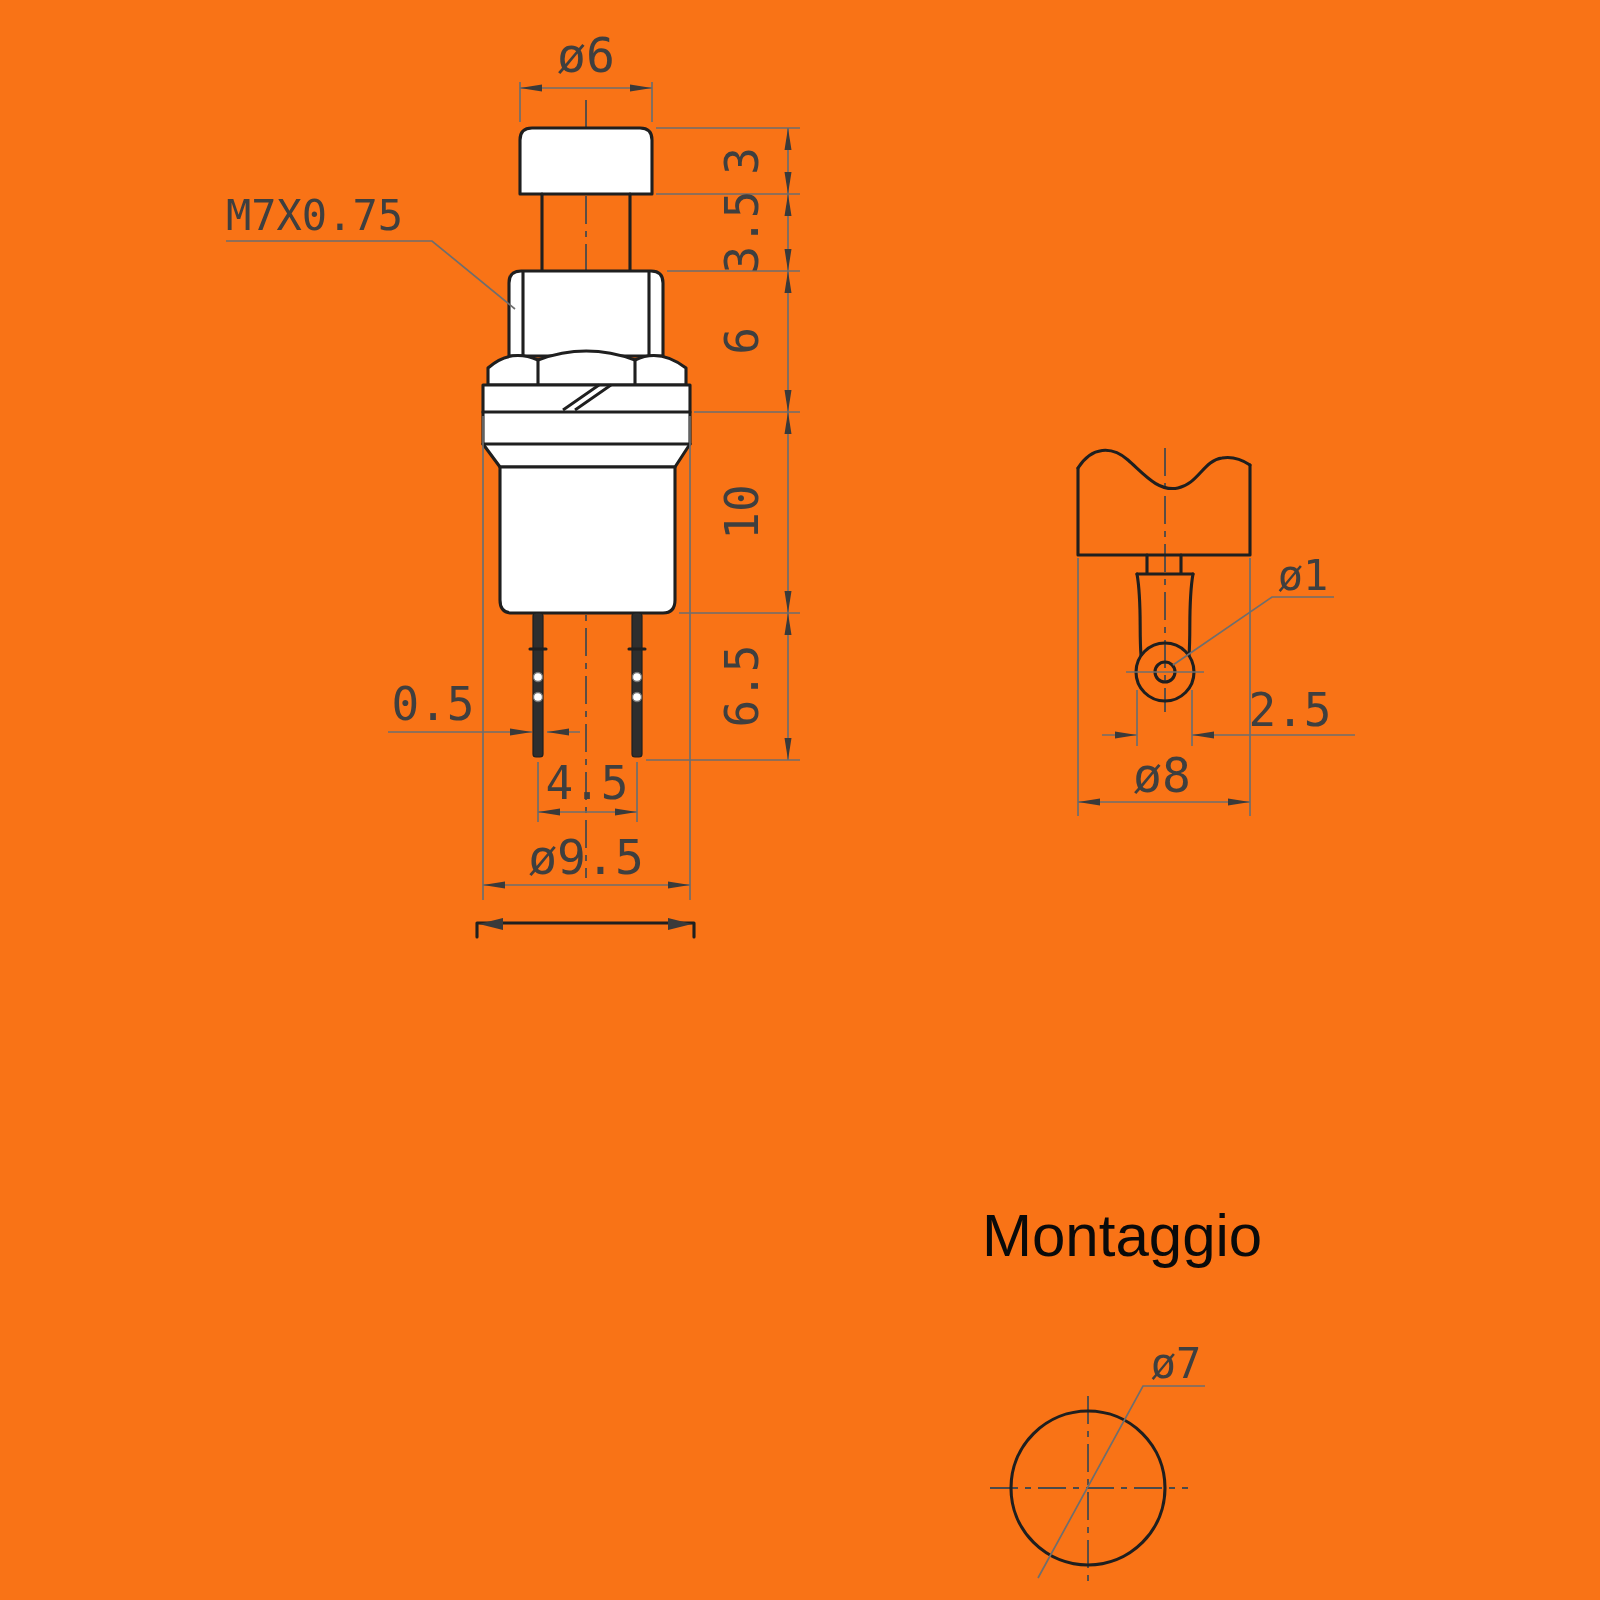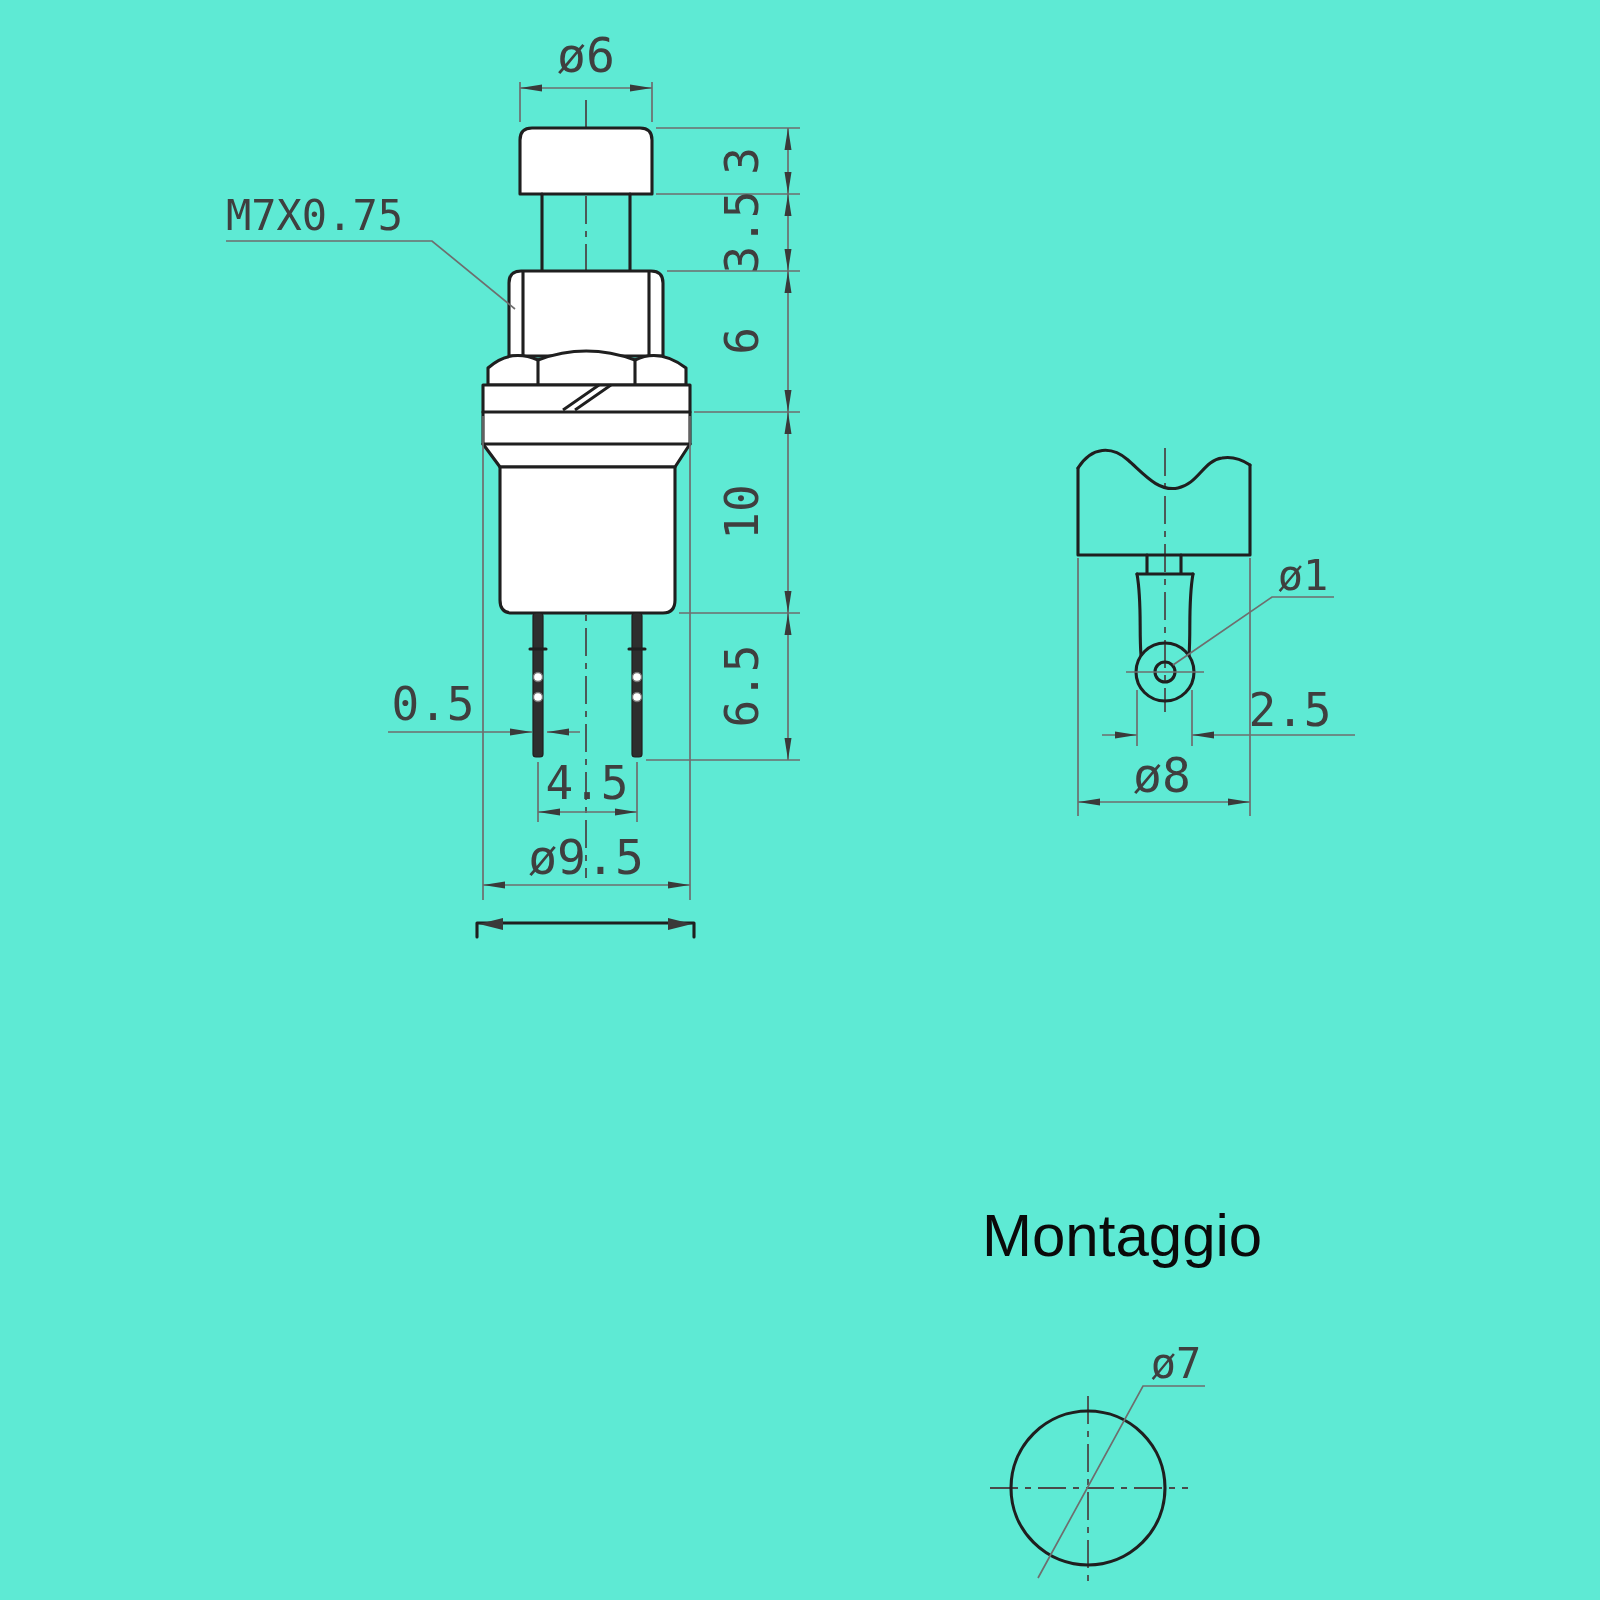--- a/index.html
+++ b/index.html
@@ -1,16 +1,16 @@
 <!DOCTYPE html>
 <html><head>
 <meta charset="utf-8">
 <style>
   html,body{margin:0;padding:0;background:#fff;}
-  .canvas{position:relative;width:1600px;height:1600px;background:#5eead4;overflow:hidden;}
+  .canvas{position:relative;width:1600px;height:1600px;background:#f97316;overflow:hidden;}
   svg{position:absolute;left:0;top:0;}
   text{fill:#3f3f3f;font-family:"DejaVu Sans Mono","Liberation Mono",monospace;}
   .outline{fill:none;stroke:#1f1f1f;stroke-width:3.1;stroke-linecap:round;stroke-linejoin:round;}
   .outline-fill{fill:#ffffff;stroke:#1f1f1f;stroke-width:3.1;stroke-linejoin:round;}
   .thin{fill:none;stroke:#6e6e6e;stroke-width:1.7;}
   .dim{fill:none;stroke:#6e6e6e;stroke-width:1.7;}
   .cl{fill:none;stroke:#4a4a4a;stroke-width:1.8;stroke-dasharray:28 7 6 7;}
   .hatch{fill:none;stroke:#1f1f1f;stroke-width:2.8;}
   .pin{fill:#2e2e2e;stroke:#1f1f1f;stroke-width:1.2;}
   .dot{fill:#ffffff;stroke:#777;stroke-width:1.3;}

